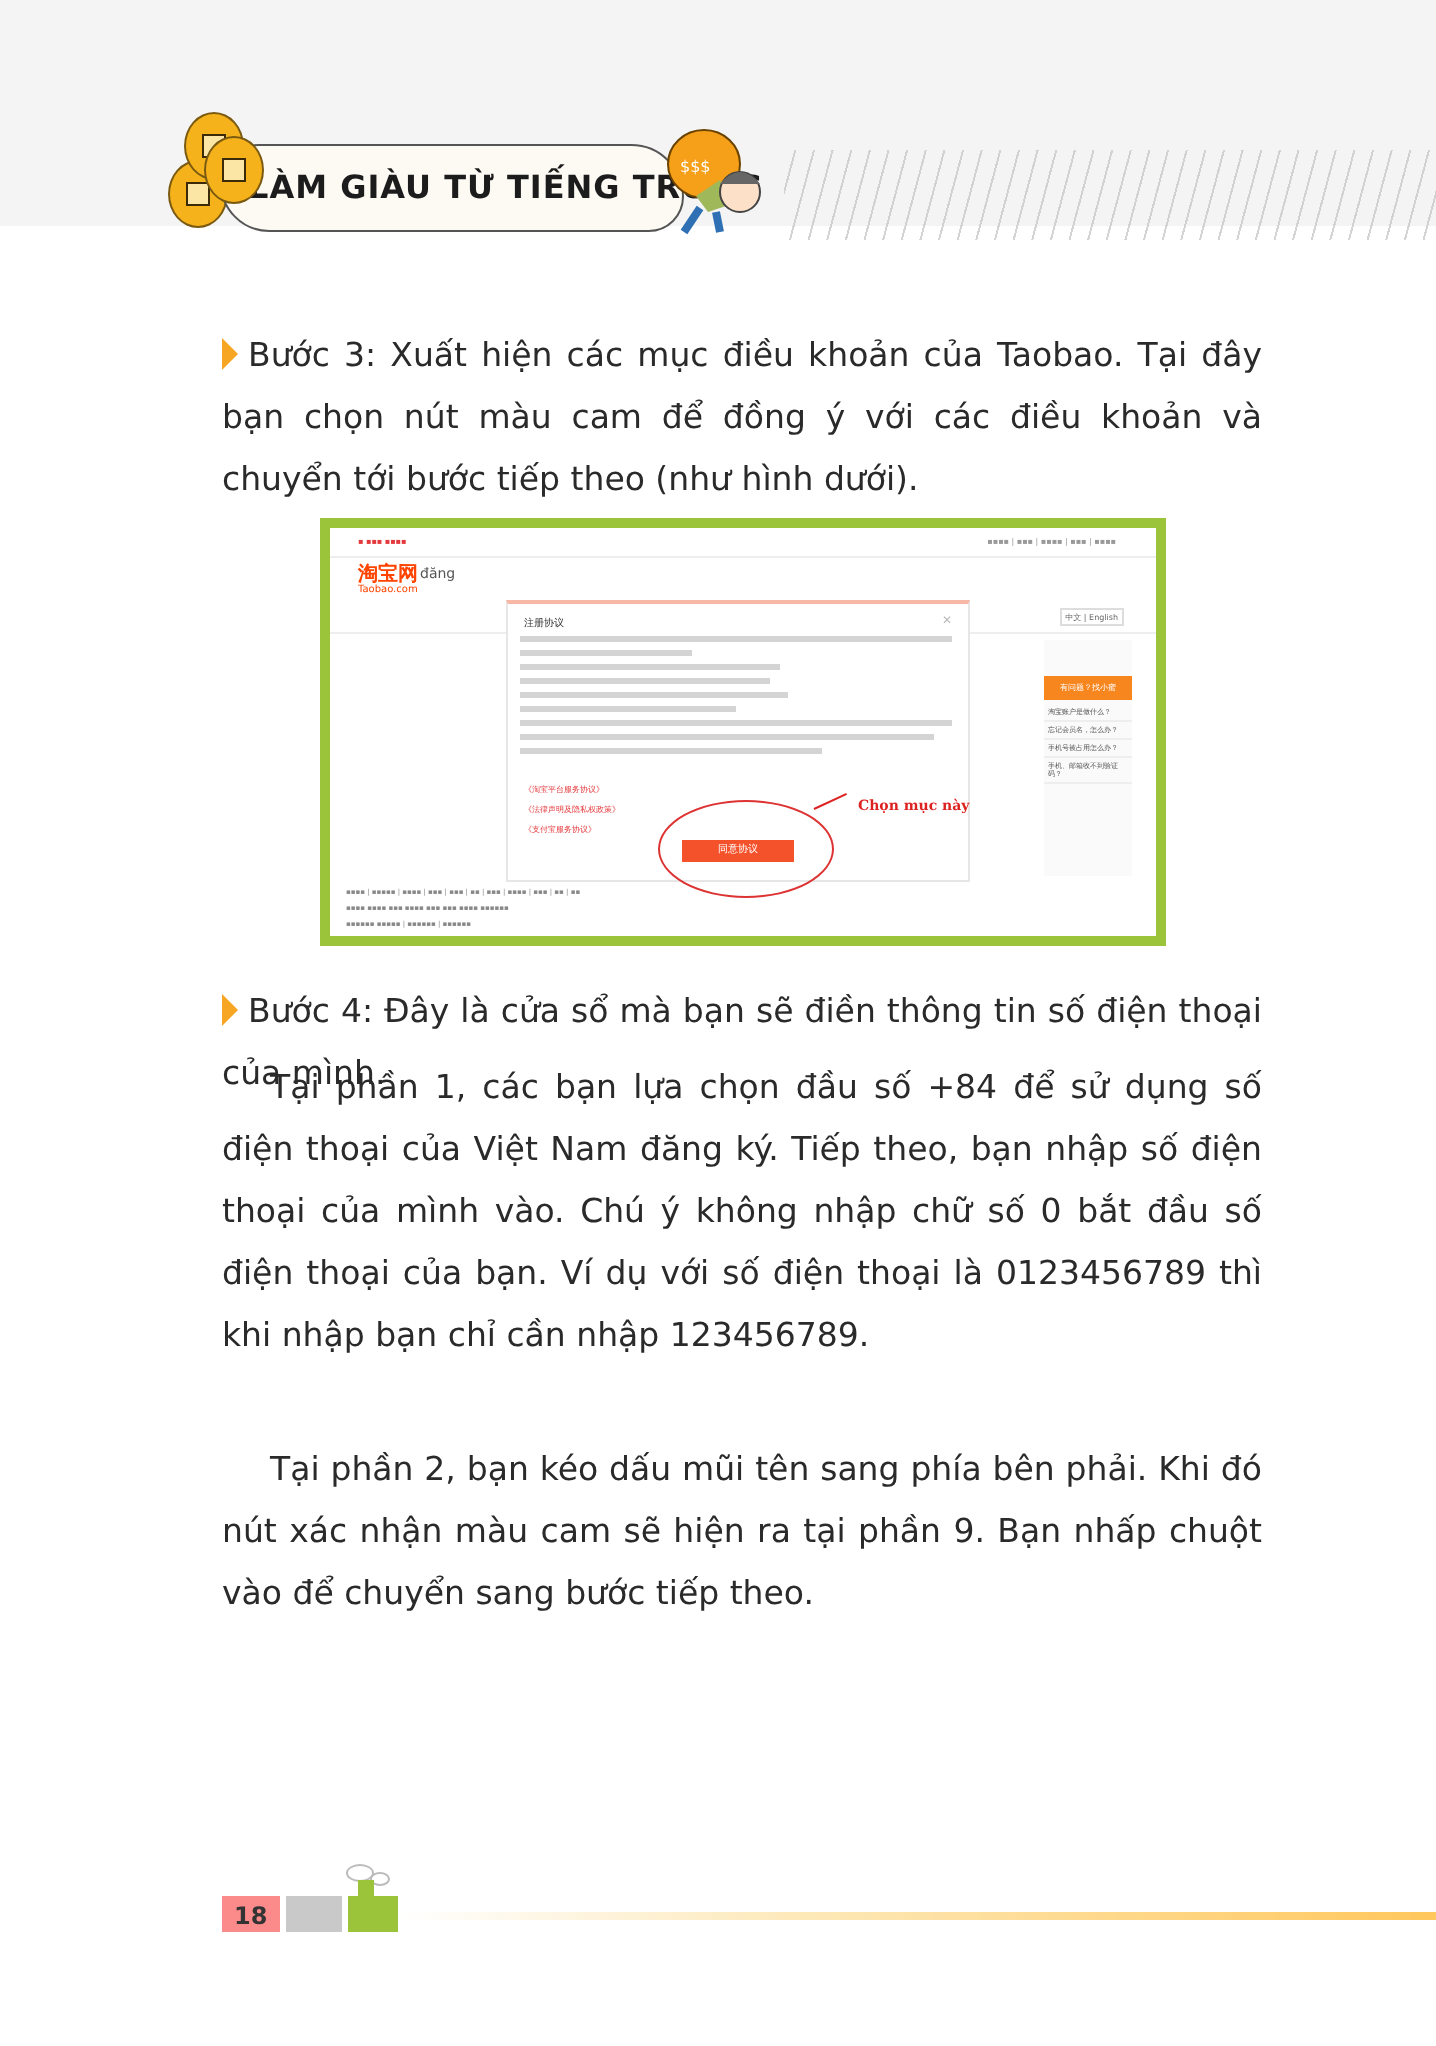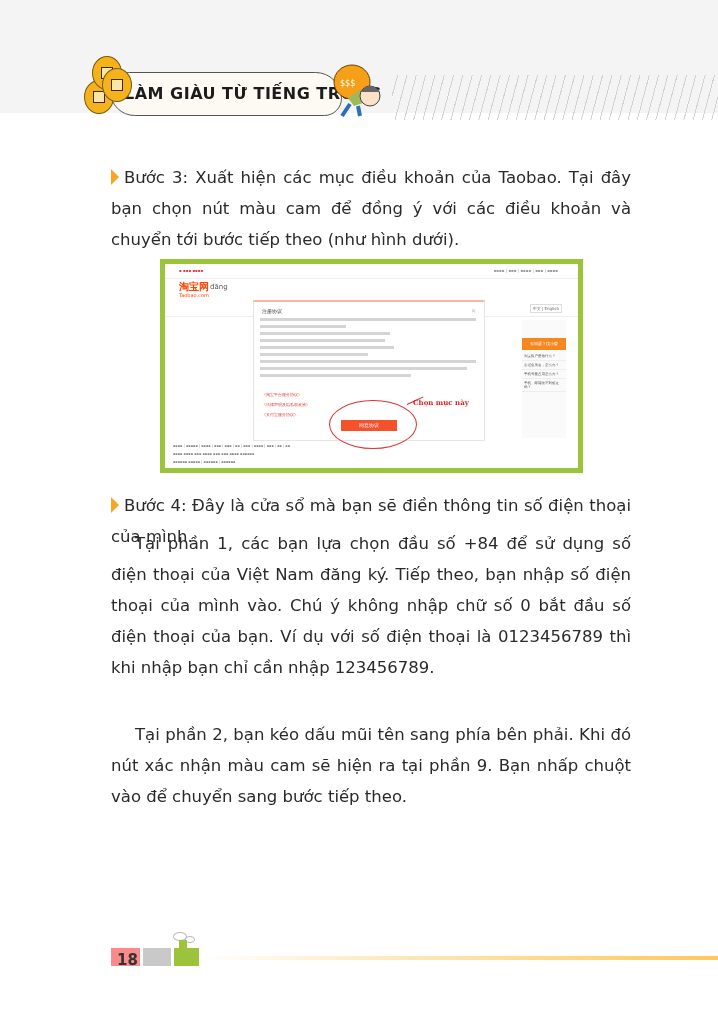--- a/index.html
+++ b/index.html
@@ -29,34 +29,34 @@
   .tb-reg { position:absolute; left:45px; top:19px; font-size:7px; color:#555; }
   .tb-line { position:absolute; left:0; top:52px; width:100%; height:1px; background:#eee; }
   .tb-dialog { position:absolute; left:88px; top:36px; width:230px; height:138px; background:#fff; border:1px solid #e6e6e6; border-top:2px solid #f7b9a6; }
   .tb-dialog-title { position:absolute; left:8px; top:6px; font-size:5px; color:#333; }
   .tb-close { position:absolute; right:8px; top:5px; font-size:6px; color:#bbb; }
   .tb-lines { position:absolute; left:6px; top:16px; width:216px; }
   .tb-lines div { height:3px; background:#aaa; margin-bottom:4px; opacity:.5; }
   .tb-links { position:absolute; left:8px; top:88px; font-size:4px; color:#e4393c; line-height:10px; }
   .tb-agree { position:absolute; left:87px; top:118px; width:56px; height:11px; background:#f4522b; color:#fff; font-size:5px; text-align:center; line-height:11px; }
   .tb-ellipse { position:absolute; left:164px; top:136px; width:86px; height:47px; border:1px solid #d33; border-radius:50%; }
-  .tb-annot { position:absolute; left:248px; top:134px; font-family:"DejaVu Serif", serif; font-weight:bold; font-size:7px; color:#d22;text-align:right; }
+  .tb-annot { position:absolute; left:264px; top:134px; font-family:"DejaVu Serif", serif; font-weight:bold; font-size:7px; color:#d22;text-align:right; }
   .tb-arrow { position:absolute; left:242px; top:140px; width:18px; height:1px; background:#d22; transform:rotate(-25deg); transform-origin:left; }
   .tb-lang { position:absolute; right:16px; top:40px; font-size:4px; color:#666; border:1px solid #ddd; padding:1px 2px; }
   .tb-side { position:absolute; right:12px; top:56px; width:44px; height:118px; background:#fafafa; }
   .tb-side-head { position:absolute; left:0; top:18px; width:44px; height:12px; background:#f7861f; color:#fff; font-size:4px; line-height:12px; text-align:center; }
   .tb-side-item { font-size:3.5px; color:#555; border-bottom:1px solid #eee; padding:2px; }
   .tb-footer { position:absolute; left:8px; top:178px; width:400px; font-size:3.5px; color:#888; line-height:8px; }
   .footer-bar { position:absolute; left:200px; top:956px; width:518px; height:4px; background:linear-gradient(to right, #ffffff, #fde8b6 40%, #ffc75c); }
   .train { position:absolute; left:111px; top:932px; }
   .car { position:absolute; height:18px; top:16px; }
   .car-red { left:0; width:29px; background:#fb8b8b; }
   .car-gray { left:32px; width:28px; background:#c9c9c9; }
   .car-green { left:63px; width:25px; background:#9cc43b; }
-  .page-num { position:absolute; left:6px; top:19px; font-size:15px; font-weight:bold; color:#333; }
+  .page-num { position:absolute; left:6px; top:19px; font-size:12px; font-weight:bold; color:#333; }
   .smoke { position:absolute; width:12px; height:7px; border:1px solid #bbb; border-radius:50%; background:#fff; }
 </style>
 </head>
 <body>
 
 <div class="header-band"></div>
 <div class="hatch"></div>
 
 <div class="coin" style="left:84px;top:80px;">
     <div class="hole"></div>

